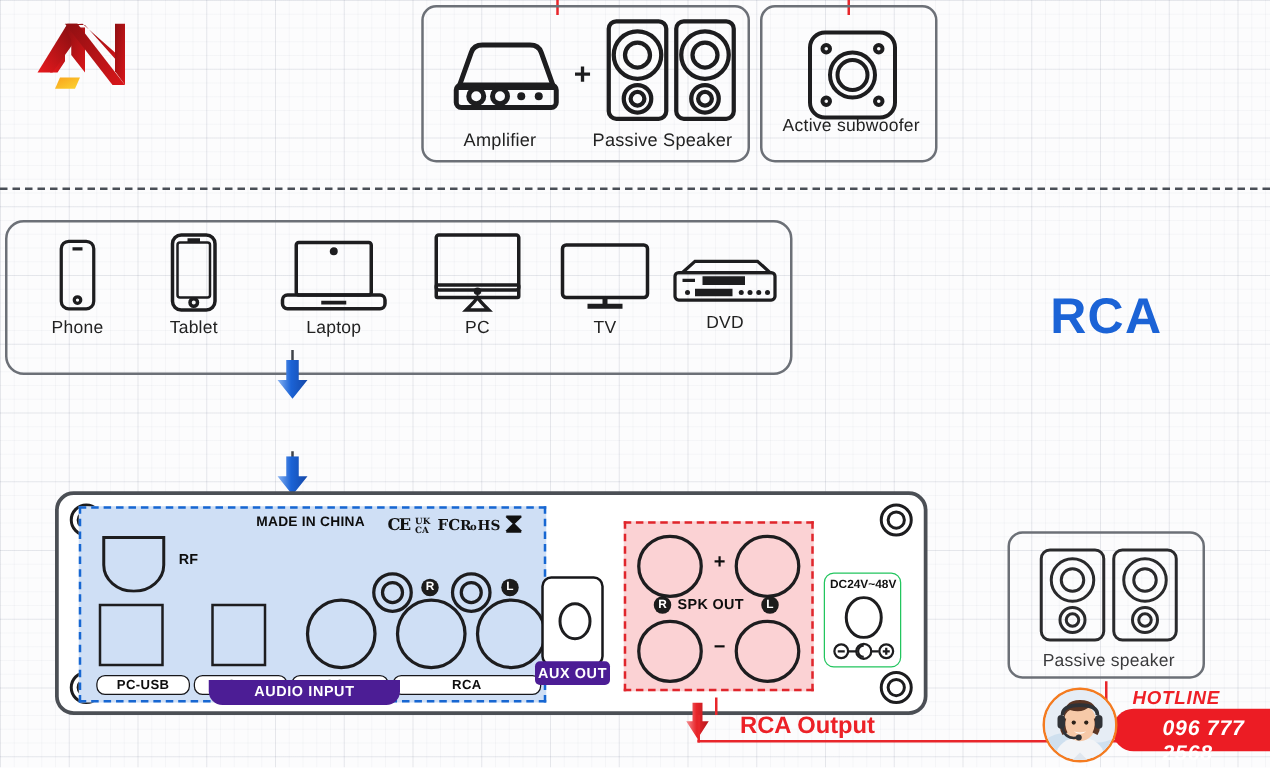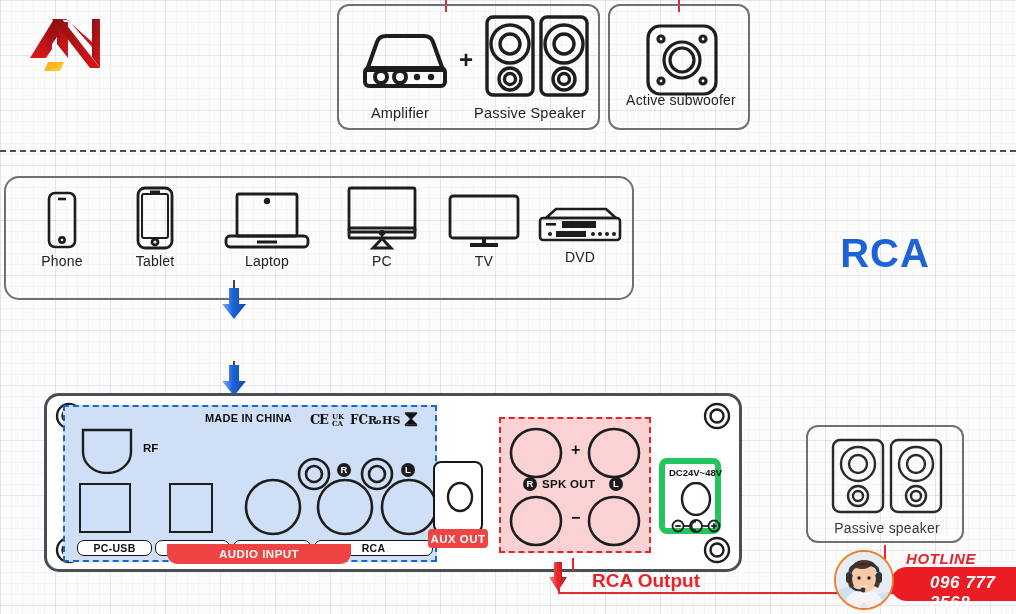--- a/index.html
+++ b/index.html
@@ -84,37 +84,37 @@
     position: absolute; font-weight: 700; color: #0d0d0d;
     white-space: nowrap;
   }
   .portlabel {
     position: absolute; border: 1.6px solid #17171a; border-radius: 7px;
     background: #fff; color: #0d0d0d; font-size: 10.5px; font-weight: 700;
     display: flex; align-items: center; justify-content: center;
     letter-spacing: .3px; height: 16px;
   }
   .blacktab {
-    position: absolute; background: #ef4444; color: #fff;
+    position: absolute; background: #4c1d95; color: #fff;
     font-size: 11.5px; font-weight: 700; letter-spacing: .5px;
     display: flex; align-items: center; justify-content: center;
   }
   .rl-badge {
     position: absolute; width: 14px; height: 14px; border-radius: 50%;
     background: #1c1c1c; color: #fff; font-size: 9.5px; font-weight: 700;
     display: flex; align-items: center; justify-content: center;
     line-height: 1;
   }
   #auxbox {
     position: absolute; left: 386px; top: 65px; width: 50px; height: 72px;
     border: 2px solid #17171a; border-radius: 8px; background: #fff;
   }
   #dcbox {
     position: absolute; left: 612px; top: 62px; width: 62px; height: 76px;
-    border: 6px solid #22c55e; border-radius: 8px; background: #fff;
+    border: 1px solid #22c55e; border-radius: 8px; background: #fff;
   }
 
   
   #rcatitle { left: 760px; top: 232px; width: 250px; text-align: center; }
   #rcatitle .t1 {
     color: #1b63d6; font-size: 40px; font-weight: 700; letter-spacing: 1px;
     line-height: 1.05;
   }
   #rcatitle .t2 {
     color: #121212; font-size: 27px; font-weight: 600; letter-spacing: .3px;
@@ -440,21 +440,21 @@
           <circle cx="30" cy="30" r="27" fill="none" stroke="#1d1d1f" stroke-width="2.6"></circle>
           </svg>
       </div>
 
       <div class="portlabel" style="left:12px;top:133px;width:75px">PC-USB</div>
       <div class="portlabel" style="left:90px;top:133px;width:75px">OPT</div>
       <div class="portlabel" style="left:168px;top:133px;width:78px">COA</div>
       <div class="portlabel" style="left:249px;top:133px;width:119px">RCA</div>
     </div>
 
-    <div class="blacktab" style="left:120px;top:148px;width:184px;height:20px;border-radius:0 0 11px 11px">AUDIO INPUT</div>
+    <div class="blacktab" style="left:120px;top:148px;width:153px;height:20px;border-radius:0 0 11px 11px">AUDIO INPUT</div>
 
     <div id="auxbox">
       <div class="abs" style="left:11px;top:18px">
         <svg width="28" height="32" viewBox="0 0 28 32">
           <ellipse cx="14" cy="16" rx="12" ry="14" fill="none" stroke="#1d1d1f" stroke-width="2.4"></ellipse>
           </svg>
       </div>
     </div>
     <div class="blacktab" style="left:381px;top:133px;width:60px;height:19px;border-radius:4px">AUX OUT</div>
 

